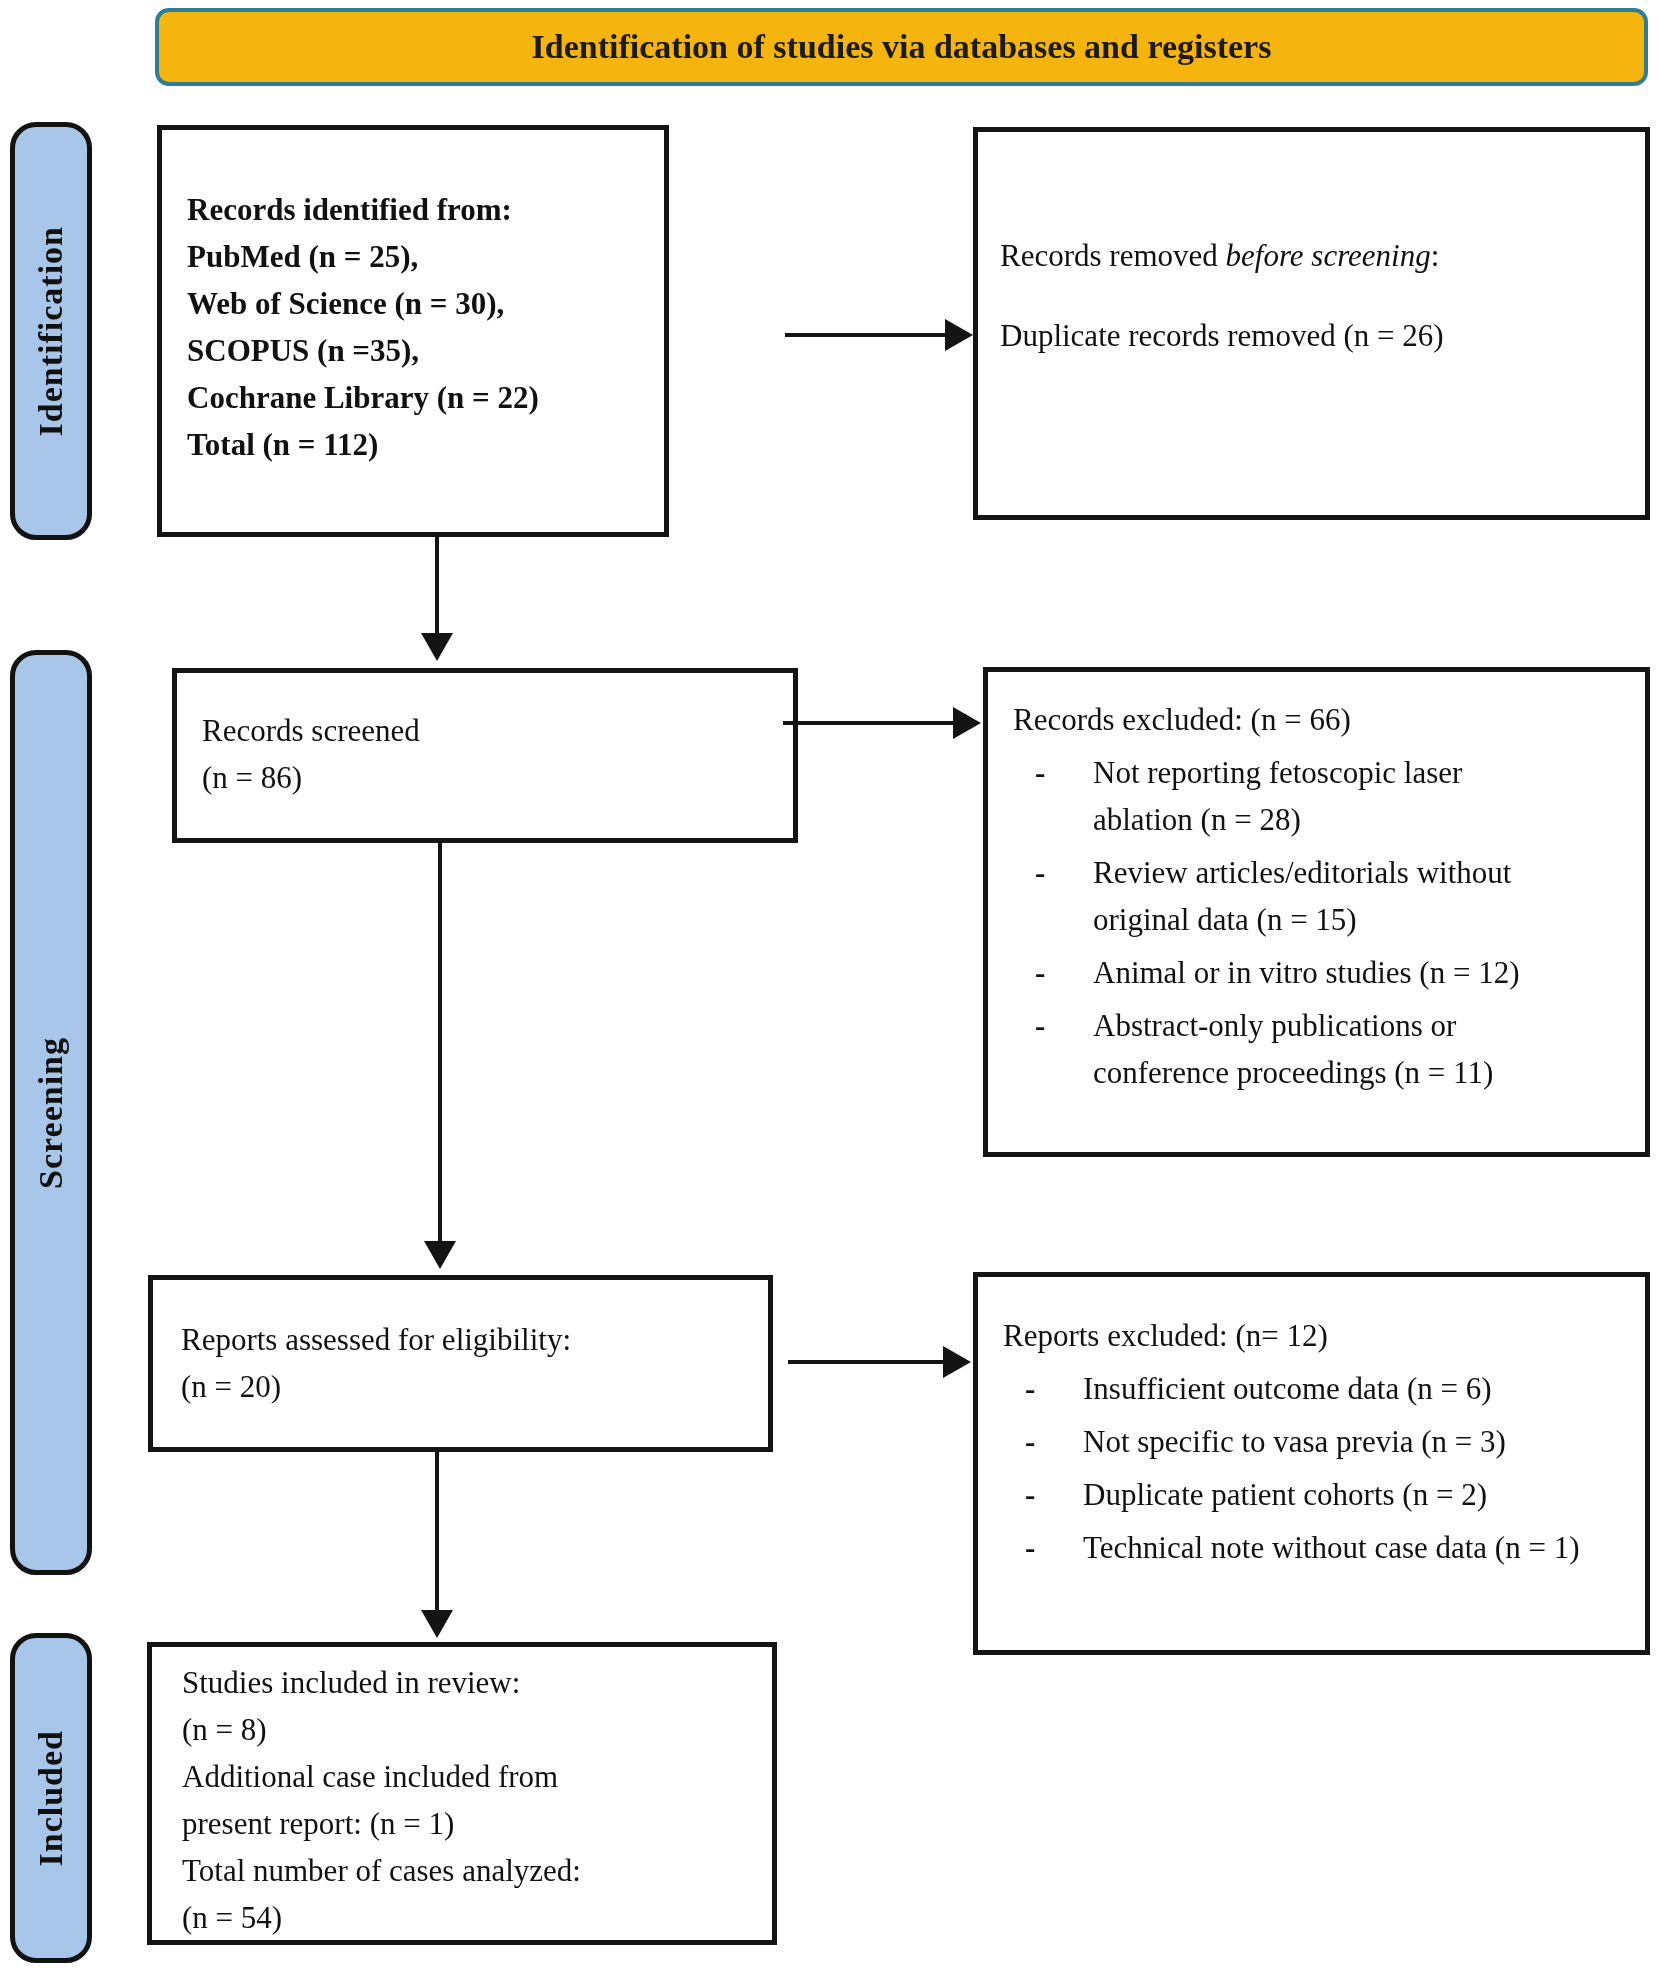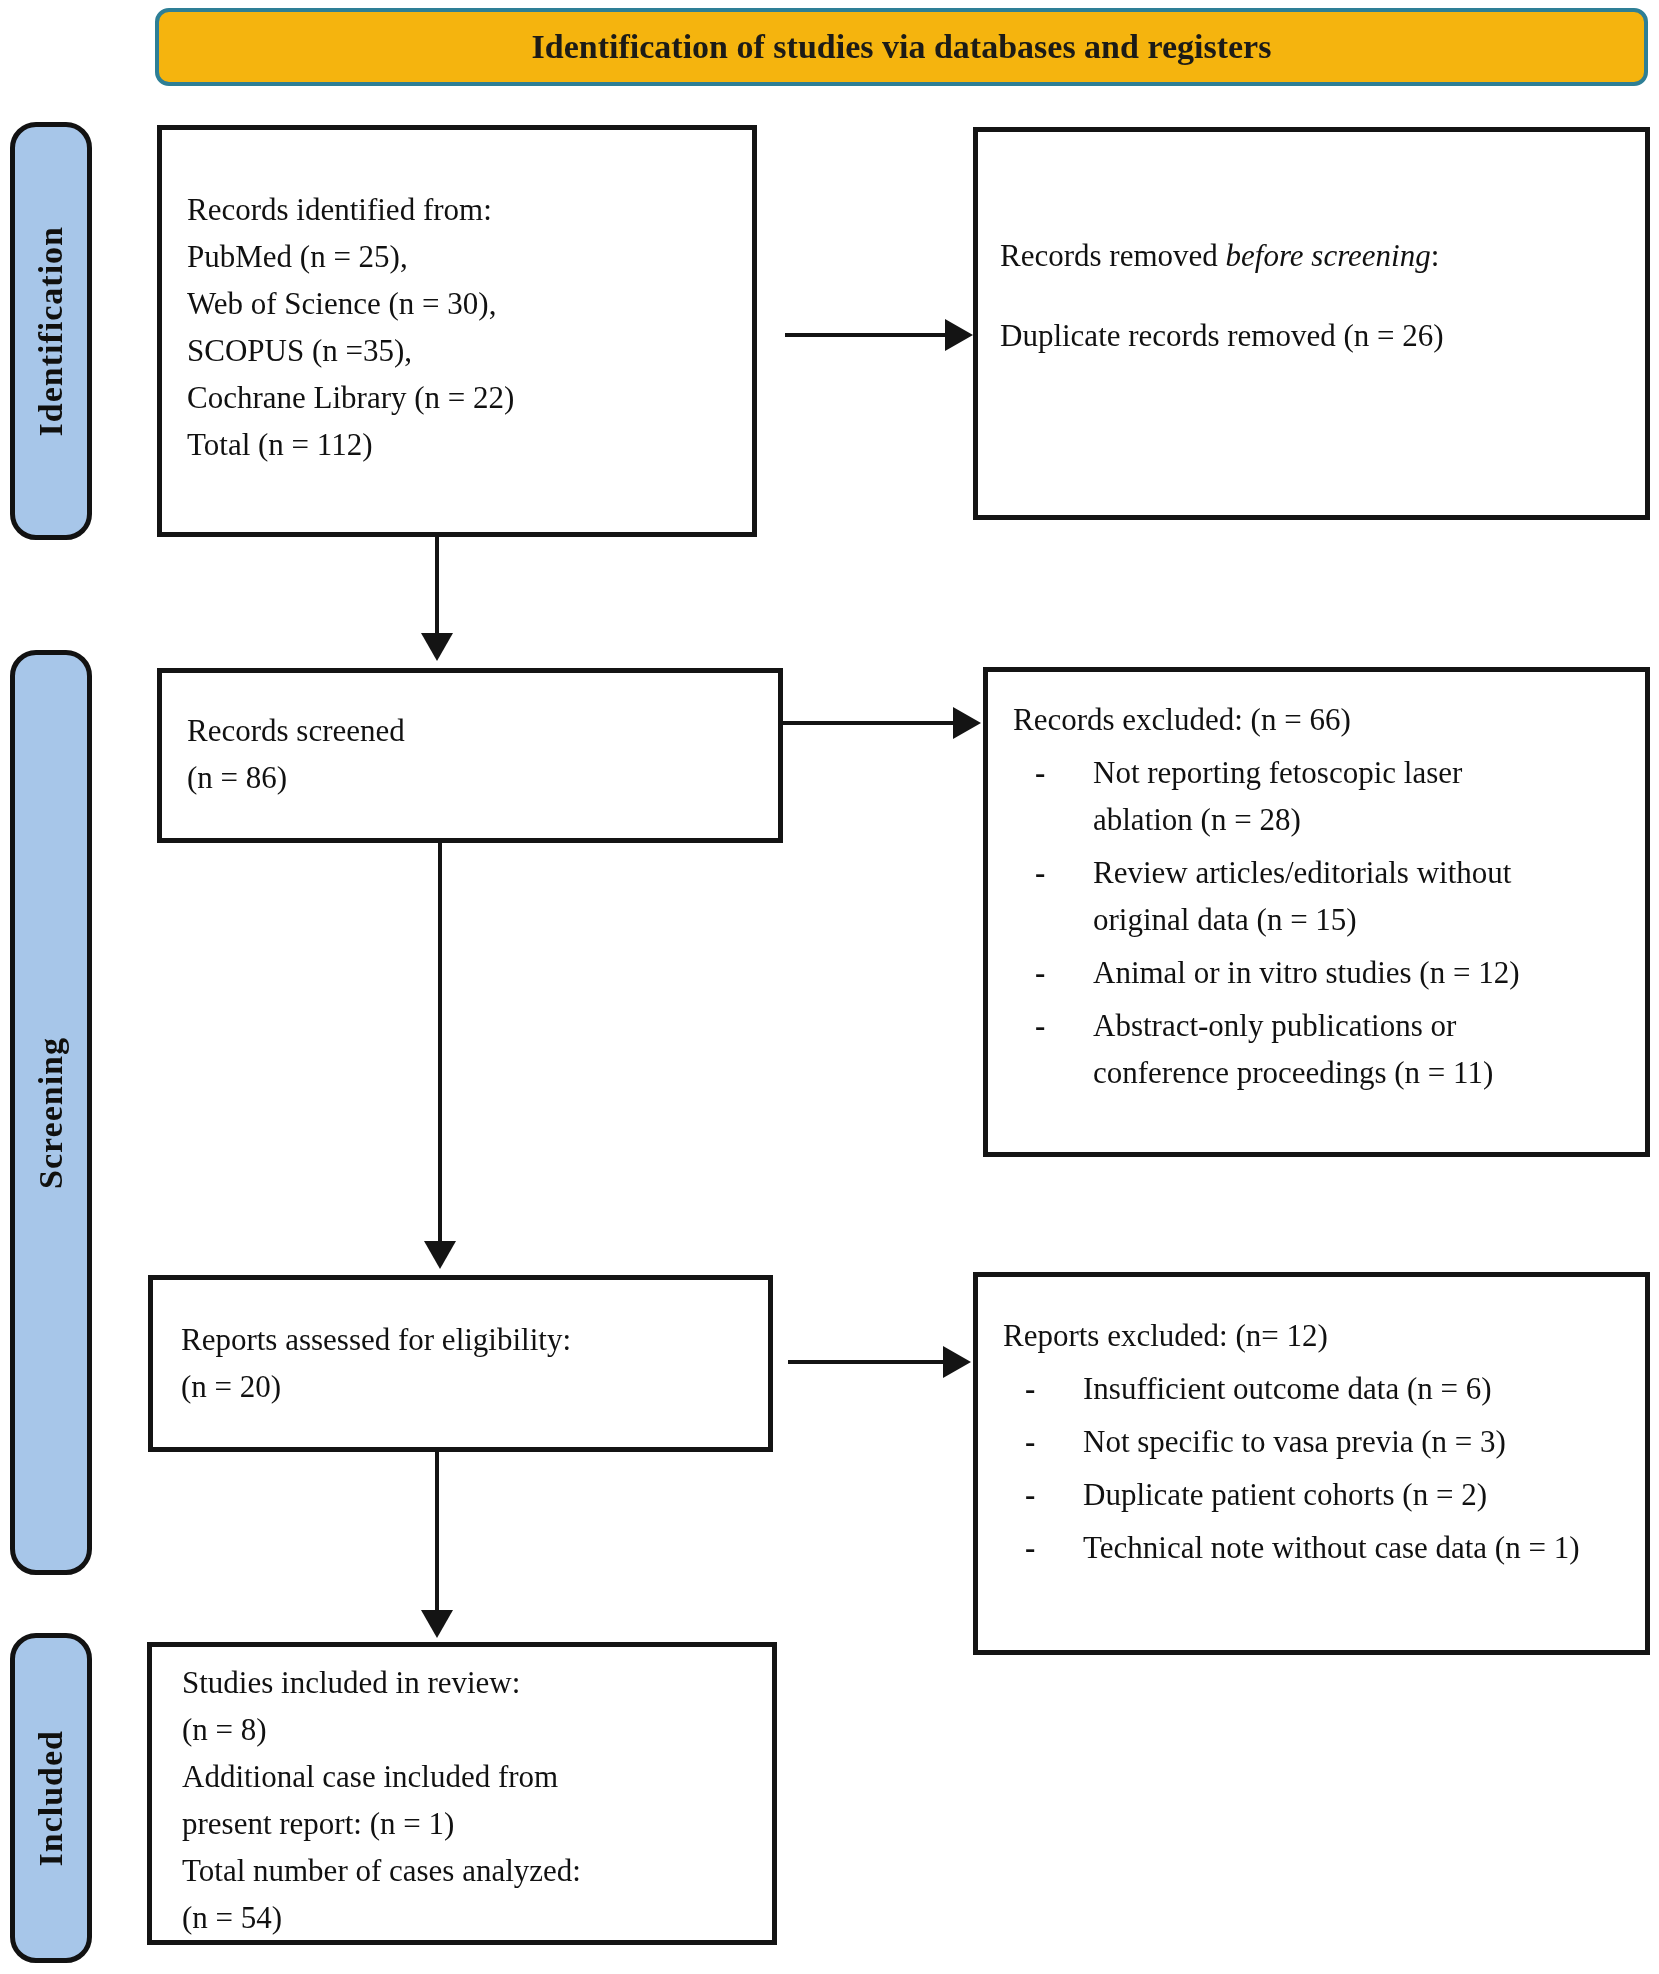--- a/index.html
+++ b/index.html
@@ -30,24 +30,24 @@
   .stage.identification{top:122px;height:418px;}
   .stage.screening{top:650px;height:925px;}
   .stage.included{top:1633px;height:330px;}
   
   .fbox{
     position:absolute;background:#ffffff;border:5px solid #141414;
     box-sizing:border-box;font-size:31px;line-height:47px;color:#111;
   }
   .fbox .line{white-space:nowrap;}
   .it{font-style:italic;}
-  .b-identified{left:157px;top:125px;width:600px;height:412px;padding:56px 15px 7px 25px;}
+  .b-identified{left:157px;top:125px;width:512px;height:412px;padding:56px 15px 7px 25px;font-weight:bold;}
   .b-removed{left:973px;top:127px;width:677px;height:393px;padding:100px 14px 0 22px;}
   .b-removed .line2{margin-top:33px;}
-  .b-screened{left:157px;top:668px;width:626px;height:175px;padding:34px 15px 0 25px;}
+  .b-screened{left:172px;top:668px;width:626px;height:175px;padding:34px 15px 0 25px;}
   .b-excluded1{left:983px;top:667px;width:667px;height:490px;padding:24px 10px 0 25px;}
   .b-assessed{left:148px;top:1275px;width:625px;height:177px;padding:36px 15px 12px 28px;}
   .b-excluded2{left:973px;top:1272px;width:677px;height:383px;padding:35px 10px 0 25px;}
   .b-included{left:147px;top:1642px;width:630px;height:303px;padding:12px 9px 0 30px;}
   
   .li{display:flex;padding-left:22px;margin-top:6px;}
   .li .dash{width:58px;flex:none;font-weight:bold;}
   .li .li-text{flex:0 1 auto;}
   .b-excluded1 .li-text{max-width:470px;}
   .b-excluded2 .li-text{max-width:500px;}

